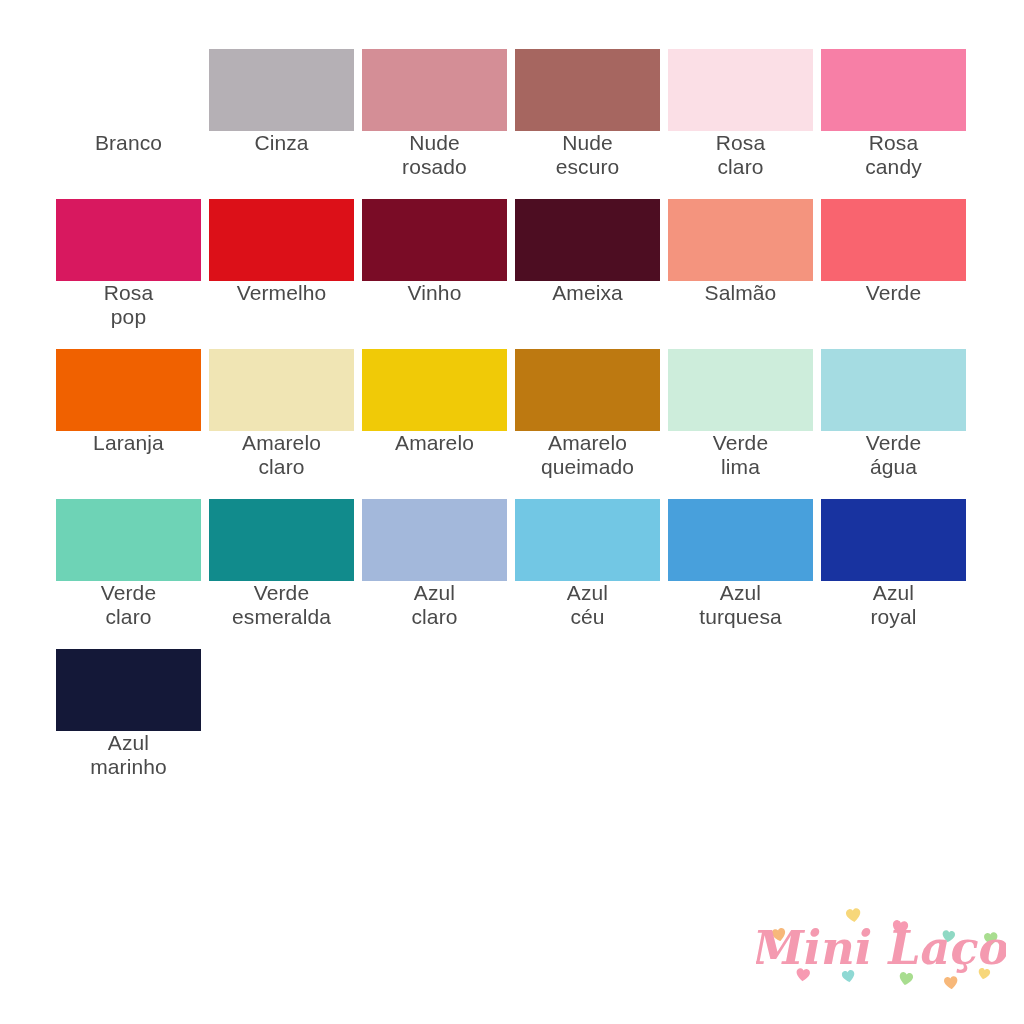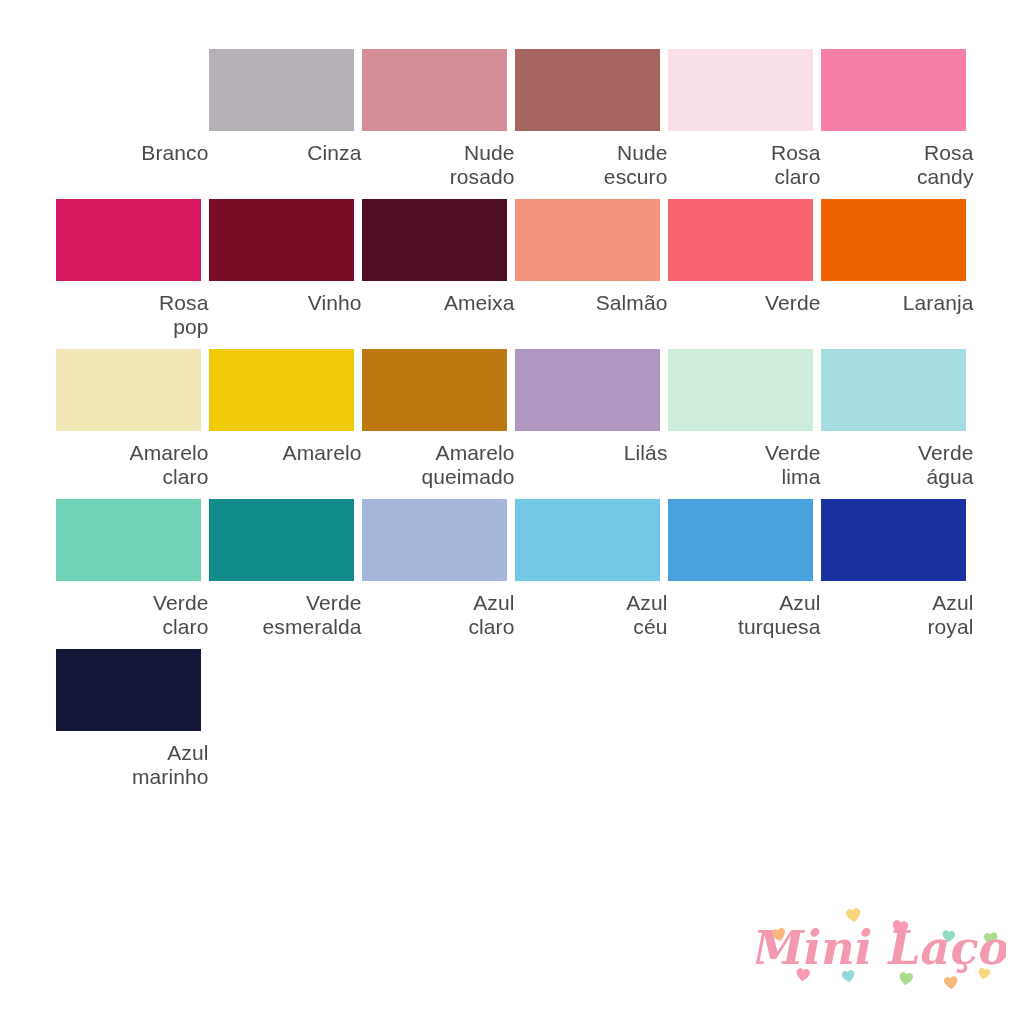--- a/index.html
+++ b/index.html
@@ -45,23 +45,22 @@
   }
 
   .swatch-chip {
     width: 145px;
     height: 82px;
     display: block;
     flex: 0 0 auto;
   }
 
   .swatch-label {
-    margin-top: 10px;
     width: 160px;
-    text-align: right;
+    text-align: center;
     font-family: "Liberation Sans", "DejaVu Sans", sans-serif;
     font-size: 21px;
     line-height: 1.15;
     font-weight: 400;
     color: #4a4a4a;
     letter-spacing: 0.1px;
     white-space: pre-line;
   }
 
   
@@ -124,20 +123,24 @@
         <div class="swatch-chip" style="background: rgb(247, 127, 166);"></div>
         <div class="swatch-label">Rosa
 candy</div>
       </div>
       <div class="swatch-cell">
         <div class="swatch-chip" style="background: rgb(216, 24, 95);"></div>
         <div class="swatch-label">Rosa
 pop</div>
       </div>
       <div class="swatch-cell">
+        <div class="swatch-chip" style="background: rgb(220, 16, 24);"></div>
+        <div class="swatch-label">Vermelho</div>
+      </div>
+      <div class="swatch-cell">
         <div class="swatch-chip" style="background: rgb(122, 12, 38);"></div>
         <div class="swatch-label">Vinho</div>
       </div>
       <div class="swatch-cell">
         <div class="swatch-chip" style="background: rgb(77, 13, 34);"></div>
         <div class="swatch-label">Ameixa</div>
       </div>
       <div class="swatch-cell">
         <div class="swatch-chip" style="background: rgb(244, 148, 126);"></div>
         <div class="swatch-label">Salmão</div>
@@ -156,24 +159,20 @@
 claro</div>
       </div>
       <div class="swatch-cell">
         <div class="swatch-chip" style="background: rgb(240, 202, 7);"></div>
         <div class="swatch-label">Amarelo</div>
       </div>
       <div class="swatch-cell">
         <div class="swatch-chip" style="background: rgb(189, 121, 17);"></div>
         <div class="swatch-label">Amarelo
 queimado</div>
-      </div>
-      <div class="swatch-cell">
-        <div class="swatch-chip" style="background: rgb(177, 150, 193);"></div>
-        <div class="swatch-label">Lilás</div>
       </div>
       <div class="swatch-cell">
         <div class="swatch-chip" style="background: rgb(205, 237, 219);"></div>
         <div class="swatch-label">Verde
 lima</div>
       </div>
       <div class="swatch-cell">
         <div class="swatch-chip" style="background: rgb(165, 220, 226);"></div>
         <div class="swatch-label">Verde
 água</div>

